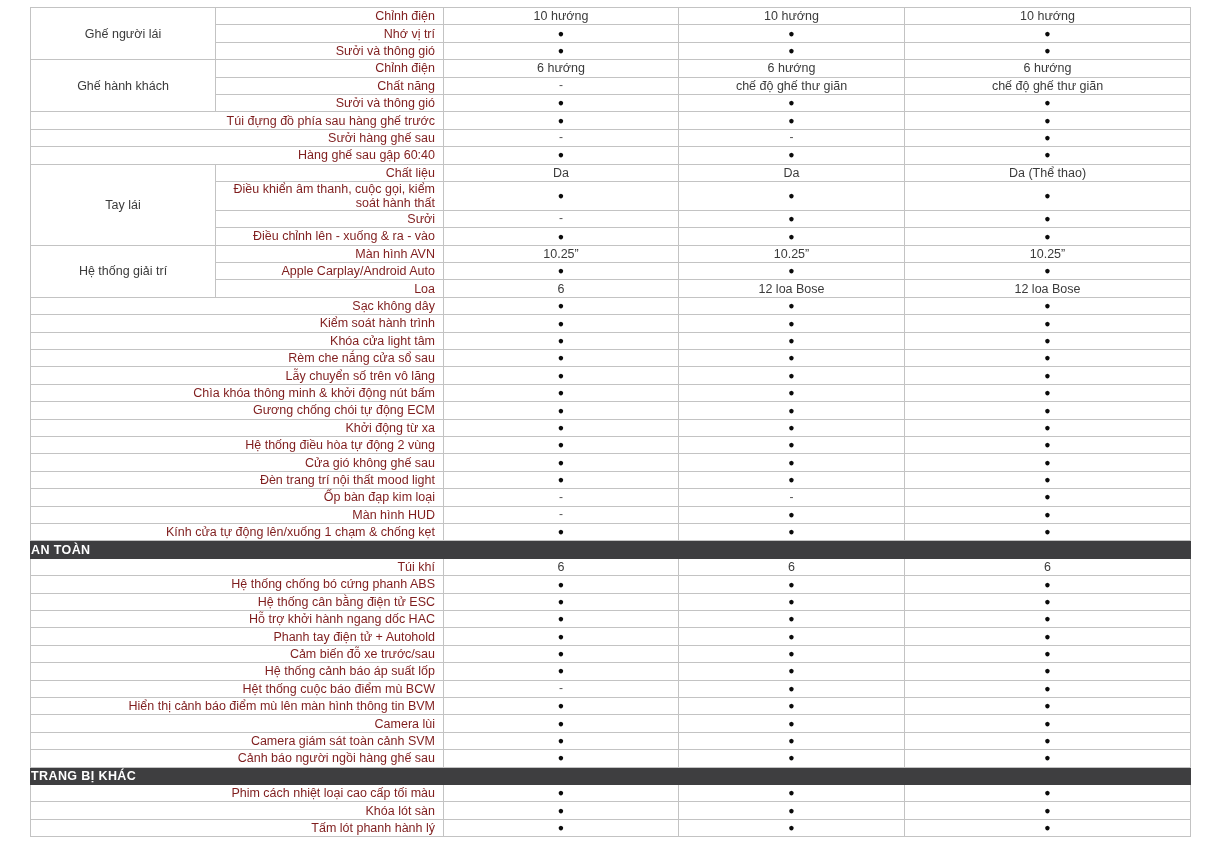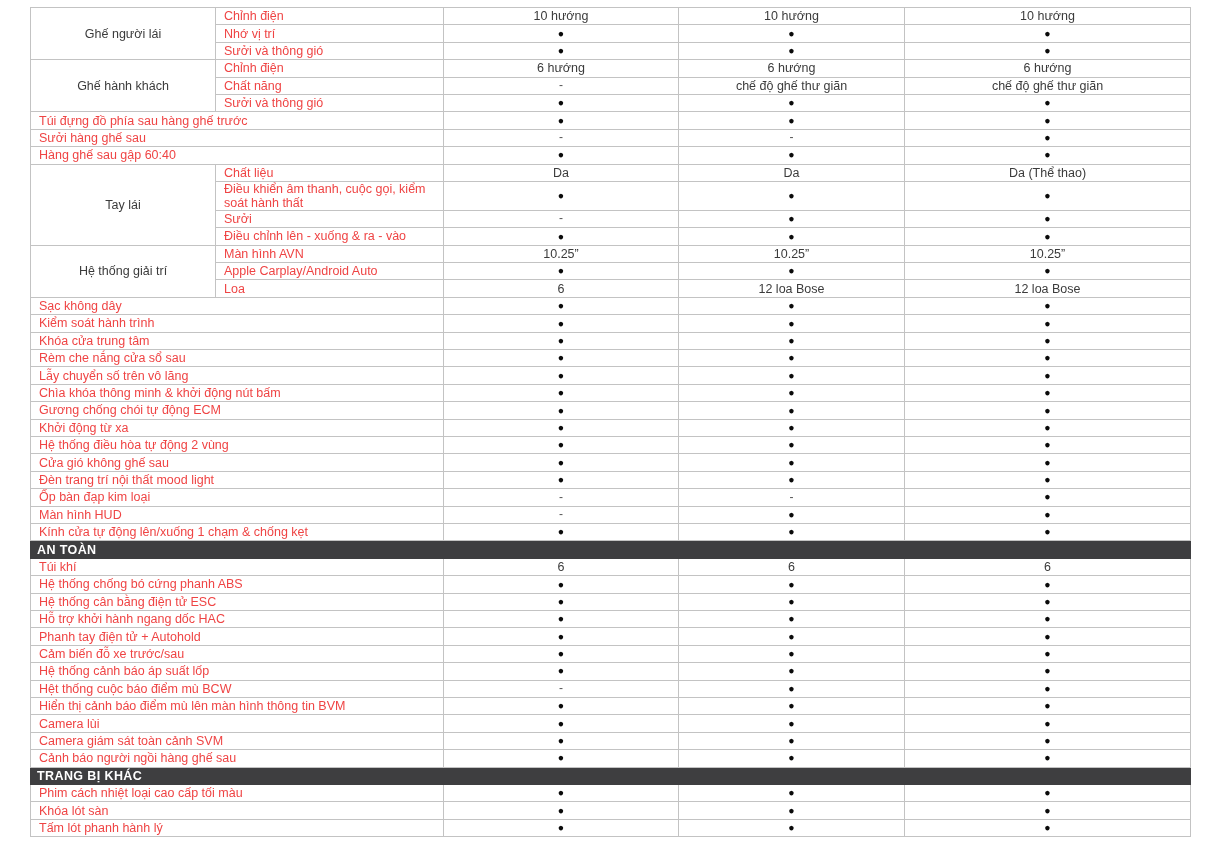--- a/index.html
+++ b/index.html
@@ -21,33 +21,33 @@
     border:1px solid #c3c3c3;
     height:16.4px;
     padding:0 8px;
     font-size:12.5px;
     line-height:1.12;
     vertical-align:middle;
     overflow:hidden;
     white-space:normal;
   }
   td.group-cell{ text-align:center; color:#3b3b3b; }
-  td.feature-cell{ text-align:left; color:#ef4444; }
+  td.feature-cell{ text-align:right; color:#7f1d1d; }
   td.value-cell{ text-align:center; padding:0 4px; color:#3b3b3b; }
   td.value-cell.dot{ font-size:10.5px; color:#0a0a0a; letter-spacing:0; }
   td.value-cell.dash{ font-size:12px; color:#555; }
   tr.section-row td{
     background:#3e3e40;
     border:1px solid #3e3e40;
     color:#ffffff;
     font-weight:bold;
     font-size:12.5px;
     letter-spacing:0.4px;
     height:16.5px;
-    padding:0 6px;
+    padding:0 0;
   }
 </style>
 </head>
 <body>
 
 <div class="page">
   <table class="spec">
     <colgroup>
       <col style="width:185px">
       <col style="width:228px">
@@ -162,21 +162,21 @@
           <td class="value-cell dot">●</td>
           <td class="value-cell dot">●</td>
         </tr>
         <tr>
           <td class="feature-cell" colspan="2">Kiểm soát hành trình</td>
           <td class="value-cell dot">●</td>
           <td class="value-cell dot">●</td>
           <td class="value-cell dot">●</td>
         </tr>
         <tr>
-          <td class="feature-cell" colspan="2">Khóa cửa trung tâm</td>
+          <td class="feature-cell" colspan="2">Khóa cửa light tâm</td>
           <td class="value-cell dot">●</td>
           <td class="value-cell dot">●</td>
           <td class="value-cell dot">●</td>
         </tr>
         <tr>
           <td class="feature-cell" colspan="2">Rèm che nắng cửa sổ sau</td>
           <td class="value-cell dot">●</td>
           <td class="value-cell dot">●</td>
           <td class="value-cell dot">●</td>
         </tr>

